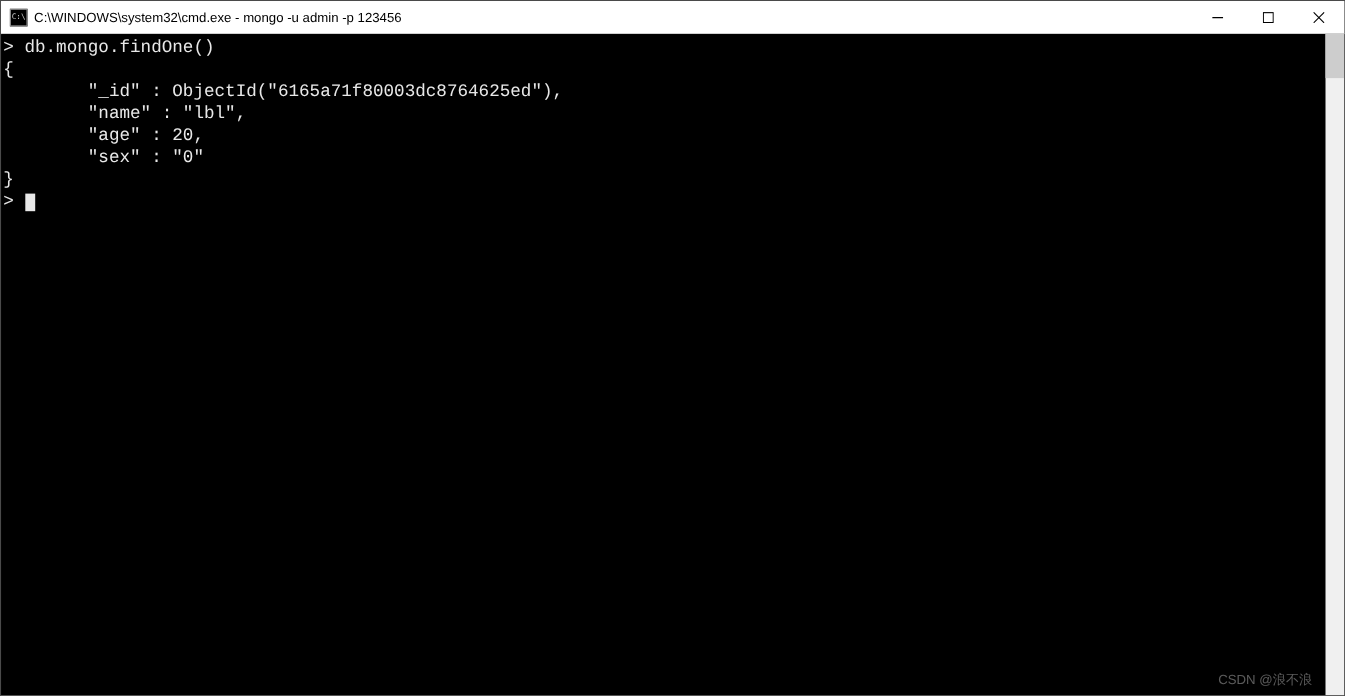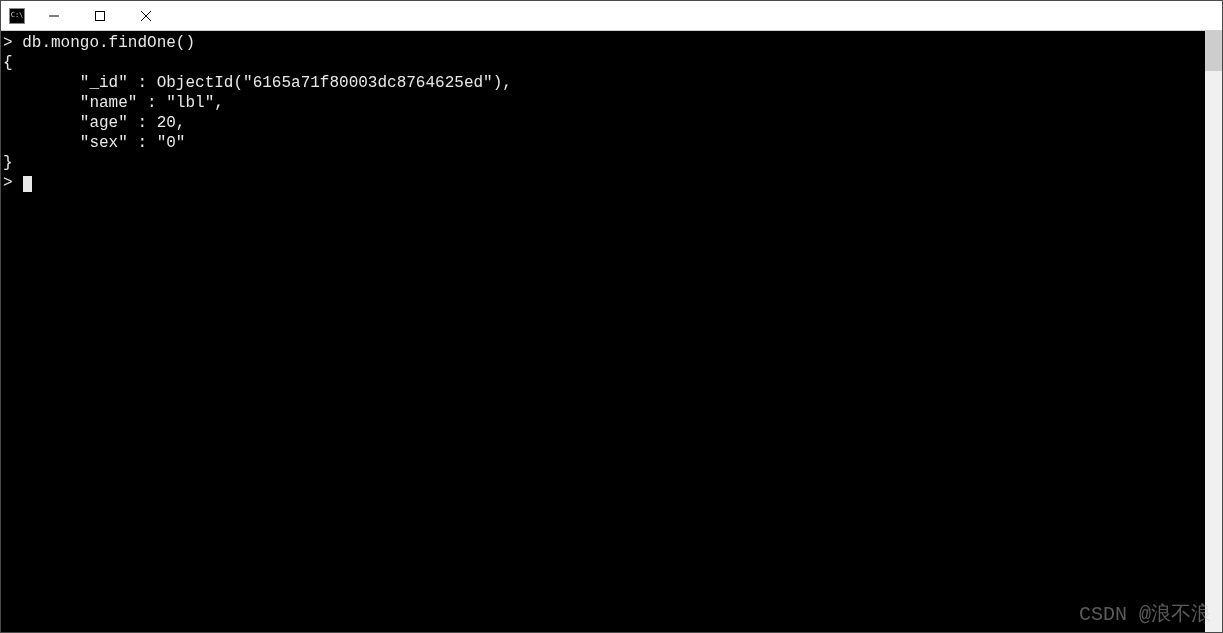--- a/index.html
+++ b/index.html
@@ -103,36 +103,37 @@
     .scroll-thumb {
       position: absolute;
       top: 0;
       left: 0;
       right: 0;
       height: 40px;
       background: #cdcdcd;
     }
     .watermark {
       position: absolute;
-      right: 12px;
+      right: 30px;
       bottom: 6px;
       color: rgba(200,200,200,0.45);
-      font-size: 20px;
-      font-family: Liberation Mono, monospace;
+      font-size: 12px;
+      font-family: Liberation Sans, sans-serif;
       pointer-events: none;
     }
   </style>
 </head>
 <body>
 
 <div class="window">
   <div class="titlebar">
     <div class="titlebar-icon">
       <span class="titlebar-icon-text">C:\</span>
     </div>
+    <div class="titlebar-title">C:\WINDOWS\system32\cmd.exe - mongo  -u admin -p 123456</div>
     <div class="win-controls">
       <div class="win-btn">
         <svg viewBox="0 0 10 10">
             <line x1="0" y1="5" x2="10" y2="5" stroke="#000" stroke-width="1"></line>
           </svg>
       </div>
       <div class="win-btn">
         <svg viewBox="0 0 10 10">
             <rect x="0.5" y="0.5" width="9" height="9" fill="none" stroke="#000" stroke-width="1"></rect>
           </svg>

